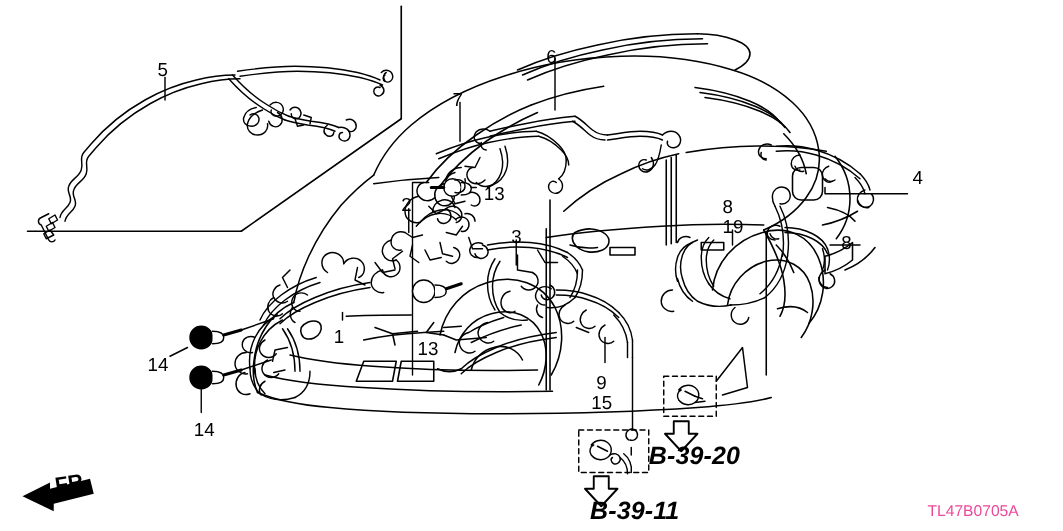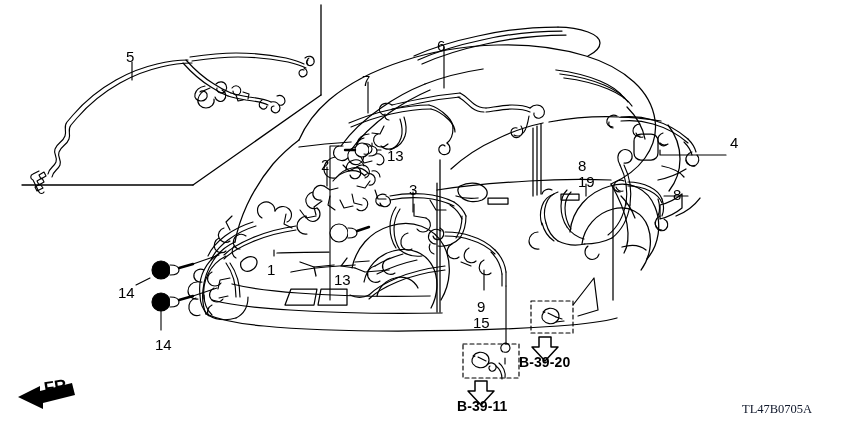--- a/index.html
+++ b/index.html
@@ -2,28 +2,28 @@
 <html><head>
 <meta charset="utf-8">
 <style>
   html,body{margin:0;padding:0;background:#ffffff;}
   body{width:850px;height:425px;overflow:hidden;
        font-family:"Liberation Sans","DejaVu Sans",sans-serif;}
   #stage{position:relative;width:850px;height:425px;background:#fff;}
   #art{position:absolute;left:0;top:0;width:850px;height:425px;}
   .lbl{position:absolute;color:#000;font-size:15px;line-height:1;
        font-family:"Liberation Sans","DejaVu Sans",sans-serif;white-space:nowrap;}
-  .ref{position:absolute;color:#000;font-size:14px;font-weight:bold;
+  .ref{position:absolute;color:#000;font-size:20px;font-weight:bold;
        line-height:1;letter-spacing:.1px;white-space:nowrap;
-       font-family:"Liberation Sans","DejaVu Sans",sans-serif;}
+       font-family:"Liberation Sans","DejaVu Sans",sans-serif;font-style:italic;}
   .fr{position:absolute;color:#000;font-size:17px;font-weight:bold;
       line-height:1;white-space:nowrap;transform:rotate(-9deg);
       font-family:"Liberation Sans","DejaVu Sans",sans-serif;}
-  .pn{position:absolute;color:#0f172a;font-size:12.5px;line-height:1;
-      white-space:nowrap;font-family:Liberation Serif, serif;}
+  .pn{position:absolute;color:#ec4899;font-size:12.5px;line-height:1;
+      white-space:nowrap;font-family:Liberation Sans, sans-serif;}
 </style>
 </head>
 <body>
 
 <div id="stage">
 
   <svg id="art" viewBox="0 0 850 425">
     <defs>
       <g id="clip-a">
         <path d="M0,0 c3,-4 8,-4 10,0 c2,4 -2,7 -5,6 c-3,-1 -4,-4 -1,-5" fill="none" stroke="#000" stroke-width="1.2"></path>
@@ -452,20 +452,20 @@
     <div class="lbl" style="left:267px;top:262px">1</div>
     <div class="lbl" style="left:334px;top:272px">13</div>
     <div class="lbl" style="left:118px;top:285px">14</div>
     <div class="lbl" style="left:477px;top:299px">9</div>
     <div class="lbl" style="left:473px;top:315px">15</div>
     <div class="lbl" style="left:155px;top:337px">14</div>
   </div>
 
   <div>
     <div class="ref" style="left:519px;top:355px">B-39-20</div>
-    <div class="ref" style="left:457px;top:399px">B-39-11</div>
+    <div class="ref" style="left:472px;top:399px">B-39-11</div>
   </div>
 
   <div class="fr" style="left:44px;top:378px">FR.</div>
 
   <div class="pn" style="left:742px;top:403px">TL47B0705A</div>
 
 </div>
 
 </body></html>

